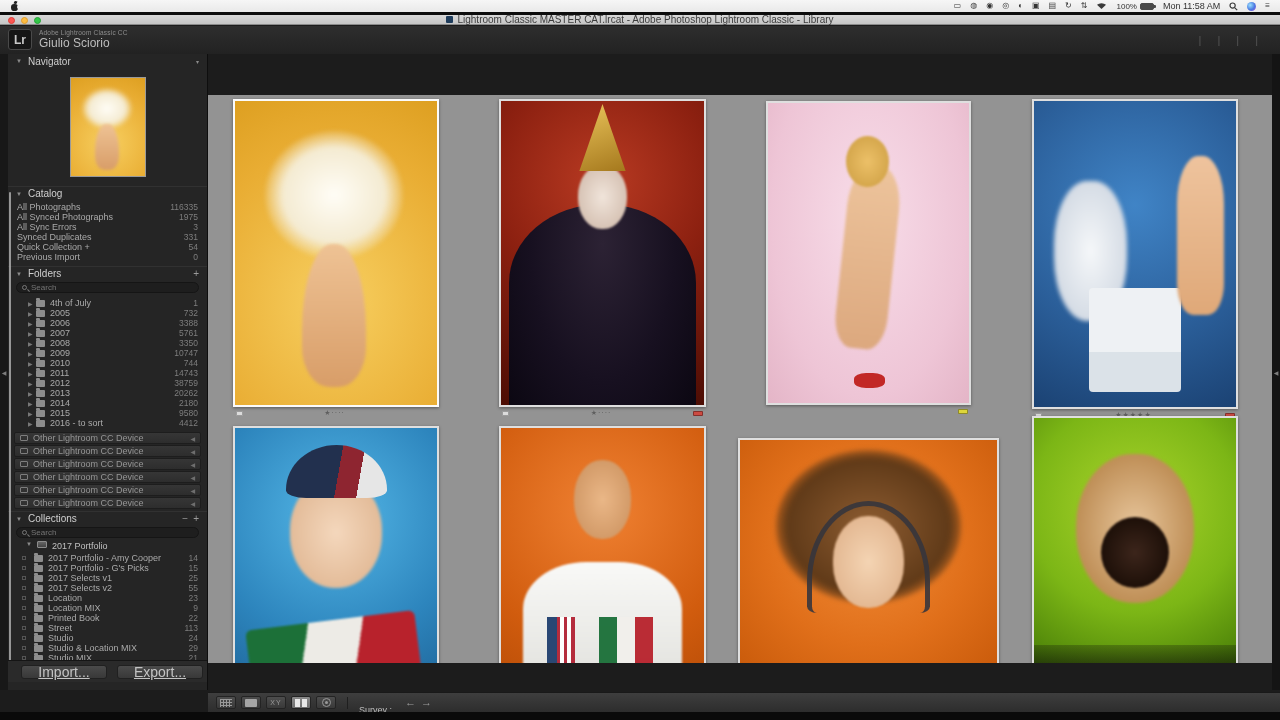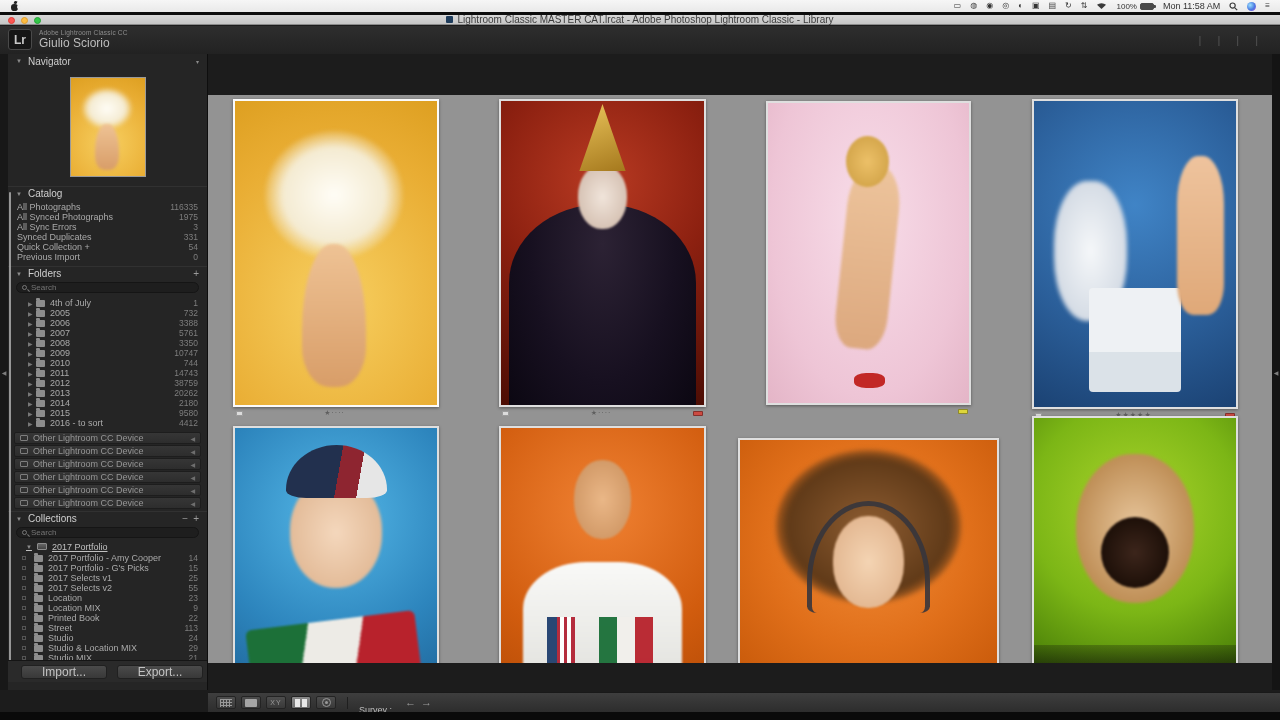--- a/index.html
+++ b/index.html
@@ -79,29 +79,29 @@
   .tree { list-style:none; padding:2px 0; }
   .tree .row { padding-left:20px; }
   .tree .dis { color:#777; font-size:6px; width:8px; }
   .fold-ic { width:9px; height:7px; background:#8d8d8d; border-radius:1px; position:relative; margin-right:5px; flex:0 0 auto; }
   .fold-ic::before { content:""; position:absolute; left:0; top:-2px; width:4px; height:2px; background:#8d8d8d; border-radius:1px 1px 0 0; }
   .dev-list { list-style:none; padding:1px 0; }
   .dev-row { display:flex; align-items:center; height:12px; margin:1px 6px; padding:0 5px; border-radius:2px;
     background:linear-gradient(#363636,#2d2d2d); border:1px solid #1d1d1d; color:#969696; }
   .dev-row .dev-ic { width:8px; height:6px; border:1px solid #7d7d7d; border-radius:1px; margin-right:5px; }
   .dev-row .side { margin-left:auto; color:#6e6e6e; font-size:6px; }
-  .set-row { display:flex; align-items:center; height:11px; padding:0 9px 0 18px; color:#c0c0c0;text-decoration:underline; }
+  .set-row { display:flex; height:11px; padding:0 9px 0 18px; color:#c0c0c0; }
   .set-ic { width:10px; height:7px; border:1px solid #8d8d8d; border-radius:1px; margin:0 5px; background:linear-gradient(#666,#444); }
   .coll-list { list-style:none; padding:1px 0 4px; }
   .coll-list .row { padding-left:14px; }
   .sync-sq { width:4px; height:4px; border:1px solid #555; margin-right:8px; flex:0 0 auto; }
   .panel-footer { position:absolute; left:0; bottom:8px; width:208px; height:22px; background:#2a2a2a; border-top:1px solid #151515;
     display:flex; align-items:center; justify-content:center; gap:10px; z-index:6; }
   .pbtn { width:86px; height:14px; border-radius:3px; background:linear-gradient(#4a4a4a,#383838); border:1px solid #202020;
-    color:#c3c3c3; font-size:12px; display:flex; align-items:center; justify-content:center; cursor:pointer; }
+    color:#c3c3c3; font-size:14px; display:flex; align-items:center; justify-content:center; cursor:pointer;text-decoration:underline; }
 
   
   .main { position:absolute; left:208px; top:56px; width:1064px; height:568px; background:#939393; overflow:hidden;margin-top:39px; }
   .photo-cell { position:absolute; }
   .photo-frame { position:absolute; inset:0; border:2px solid #dfdfdf; background:#111; overflow:hidden; box-shadow:0 1px 3px rgba(0,0,0,.4); }
   .photo-cell.selected .photo-frame { border-color:#fbfbfb; }
   .art, .art-bg { position:absolute; inset:0; }
   .art-a,.art-b,.art-c { position:absolute; }
   .art-caption { position:absolute; bottom:3%; left:0; right:0; text-align:center; color:rgba(230,228,215,.75);
     font-size:9px; font-style:italic; letter-spacing:2px; }

